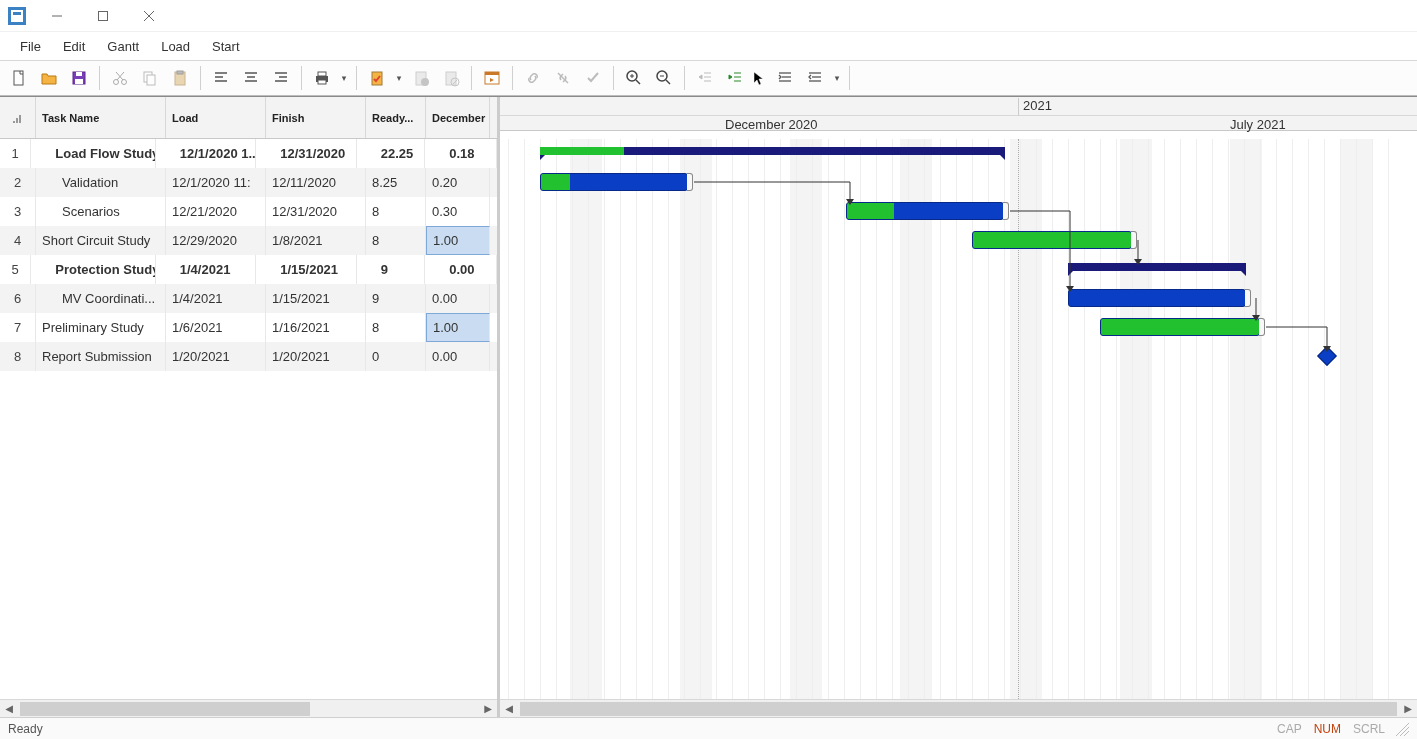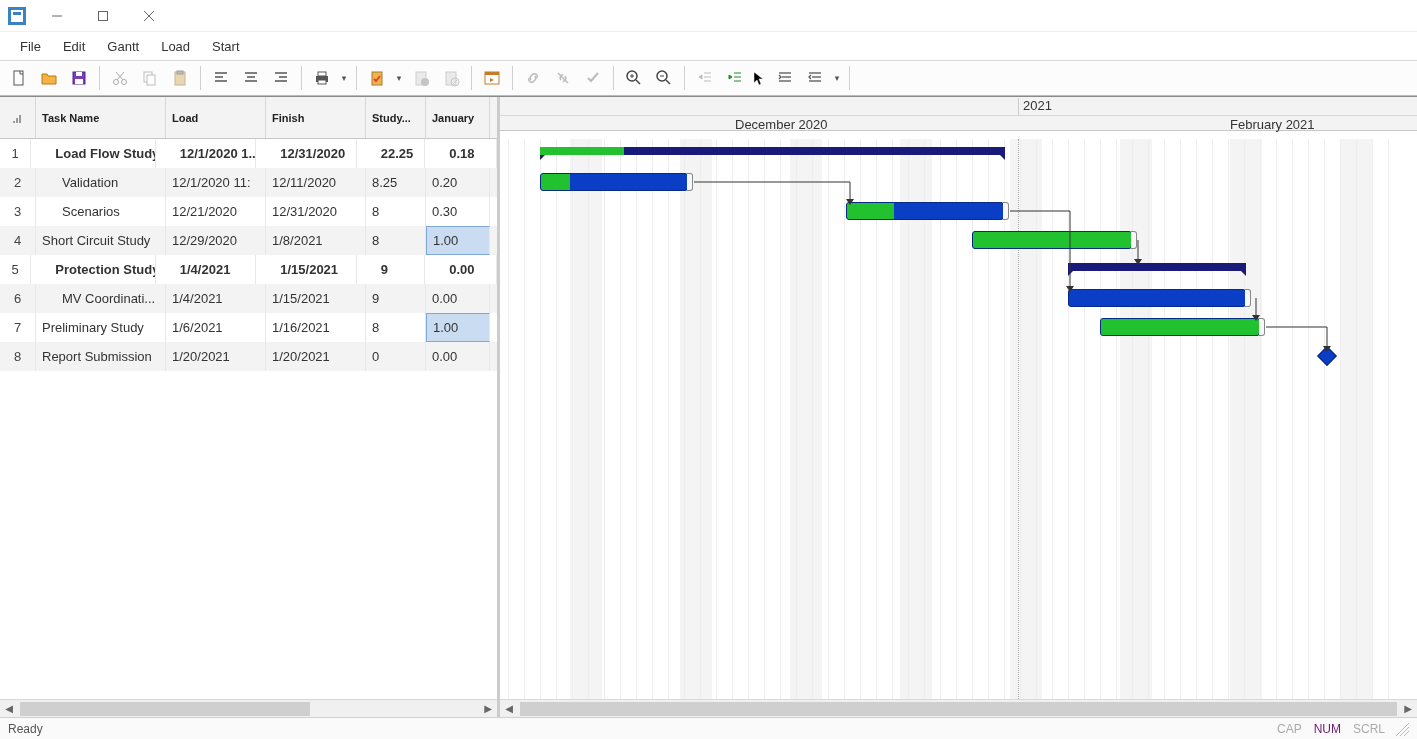--- a/index.html
+++ b/index.html
@@ -89,21 +89,21 @@
 
 .vscroll-btn { position:absolute; top:0; right:0; width:18px; height:18px; background:#f0f0f0; display:flex; align-items:center; justify-content:center; font-size:10px; color:#666; border-left:1px solid #d8d8d8; border-bottom:1px solid #d8d8d8;}
 
 
 .fake-cursor { position:absolute; width:16px; height:16px; z-index:100;}
 
 
 .statusbar { height: 22px; border-top: 1px solid #d0d0d0; background: #fafafa; display: flex; align-items: center; padding: 0 8px; font-size: 12px; color: #555; }
 .statusbar .filler { flex:1; }
 .statusbar .ind { padding: 0 6px; color:#aaa; }
-.statusbar .ind.active { color:#701a75; font-weight:500; }
+.statusbar .ind.active { color:#c2410c; font-weight:500; }
 .grip { width:14px; height:14px; background: linear-gradient(135deg, transparent 50%, #bbb 50%, #bbb 55%, transparent 55%, transparent 65%, #bbb 65%, #bbb 70%, transparent 70%, transparent 80%, #bbb 80%, #bbb 85%, transparent 85%); margin-left:4px;}
 </style>
 </head>
 <body>
 
 <div class="titlebar">
   <div class="app-icon"></div>
   <div class="win-controls">
     <div class="win-btn">
         <svg viewBox="0 0 12 12">
@@ -314,22 +314,22 @@
       <div class="hcell col-idx">
           <svg width="12" height="12" viewBox="0 0 12 12">
             <rect x="1" y="9" width="2" height="2" fill="#999"></rect>
             <rect x="4" y="6" width="2" height="5" fill="#999"></rect>
             <rect x="7" y="3" width="2" height="8" fill="#999"></rect>
           </svg>
         </div>
       <div class="hcell col-name">Task Name</div>
       <div class="hcell col-start">Load</div>
       <div class="hcell col-finish">Finish</div>
-      <div class="hcell col-dur">Study...</div>
-      <div class="hcell col-prog">January</div>
+      <div class="hcell col-dur">Ready...</div>
+      <div class="hcell col-prog">December</div>
     </div>
     <div class="grid-body" id="grid-body">
         <div class="grid-row">
     <div class="cell col-idx">1</div>
     <div class="cell col-name bold ">Load Flow Study</div>
     <div class="cell col-start bold">12/1/2020 1...</div>
     <div class="cell col-finish bold">12/31/2020</div>
     <div class="cell col-dur bold">22.25</div>
     <div class="cell col-prog bold ">0.18</div>
         </div>
@@ -399,22 +399,22 @@
   </div>
 
   <div class="right-pane">
     <div class="vscroll-btn">▴</div>
     <div class="gantt-wrap">
       <div class="time-header">
         <div class="time-top" id="time-top">
             <div class="tlabel" style="left:518px; border-left:1px solid #ccc; padding-left:4px; height:100%;">2021</div>
           </div>
         <div class="time-bot" id="time-bot">
-            <div class="tlabel" style="left: 235px;">December 2020</div>
-            <div class="tlabel" style="left: 730px;">February 2021</div>
+            <div class="tlabel" style="left: 225px;">December 2020</div>
+            <div class="tlabel" style="left: 730px;">July 2021</div>
           </div>
       </div>
       <div class="gantt-body" id="gantt-body">
           <div class="weekend" style="left:70px;width:32px"></div>
           <div class="weekend" style="left:180px;width:32px"></div>
           <div class="weekend" style="left:290px;width:32px"></div>
           <div class="weekend" style="left:400px;width:32px"></div>
           <div class="weekend" style="left:510px;width:32px"></div>
           <div class="weekend" style="left:620px;width:32px"></div>
           <div class="weekend" style="left:730px;width:32px"></div>

